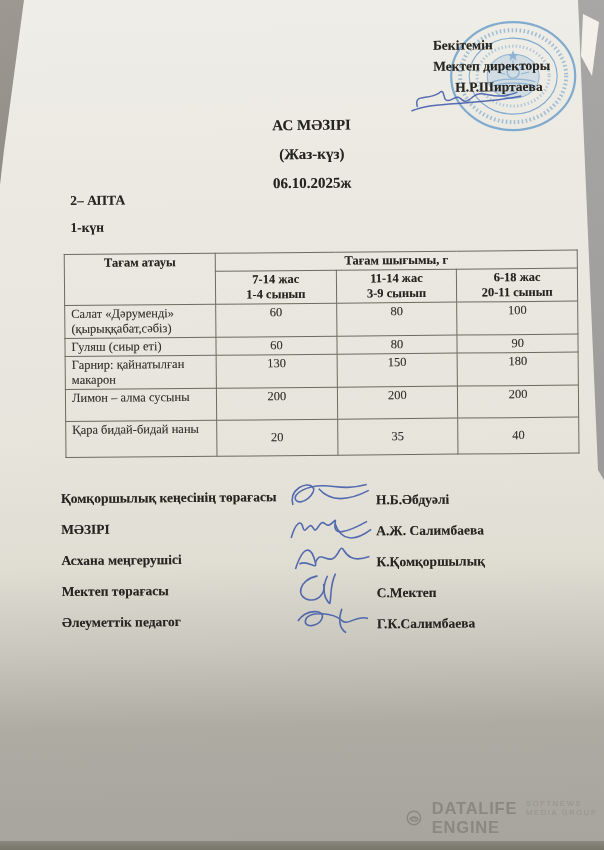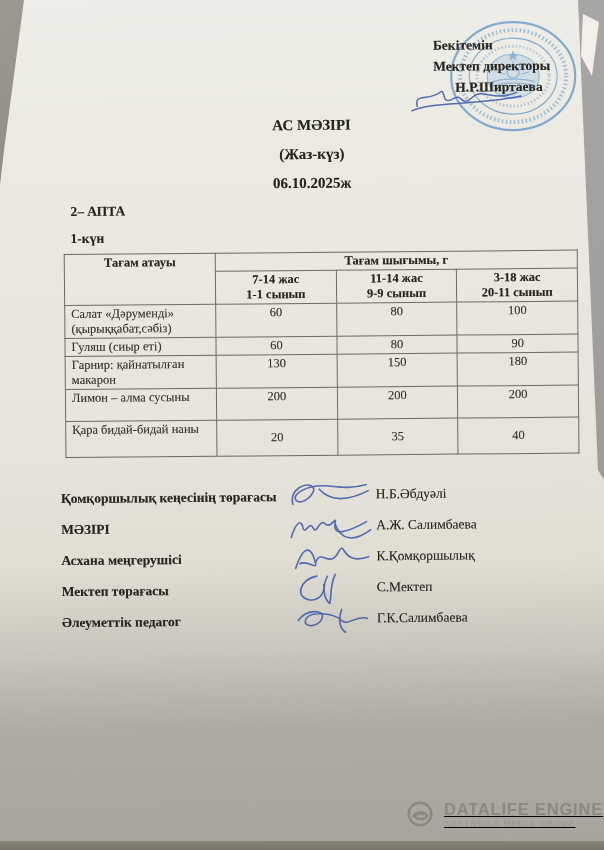--- a/index.html
+++ b/index.html
@@ -26,45 +26,45 @@
   
   .stamp{position:absolute;left:449px;top:20px;}
   .approval{position:absolute;left:436px;top:36px;width:160px;
     font-size:13.5px;font-weight:bold;line-height:21px;color:#26241f;}
   .approval .l3{margin-left:22px;}
   .director-sig{position:absolute;left:412px;top:80px;}
 
   
   .titleblock{position:absolute;left:0;top:111px;width:628px;text-align:center;
     font-weight:bold;font-size:15px;line-height:29px;color:#26241f;}
-  .period{position:absolute;left:72px;top:196px;font-weight:bold;font-size:13.5px;
+  .period{position:absolute;left:72px;top:185px;font-weight:bold;font-size:13.5px;
     line-height:27px;color:#26241f;}
 
   
   table.menu{position:absolute;left:65px;top:252px;width:514px;border-collapse:collapse;table-layout:fixed;}
   table.menu th, table.menu td{border:1px solid #6e6b60;font-size:12.5px;color:#35332d;
     padding:1px 6px;vertical-align:top;overflow:hidden;}
   table.menu th{font-weight:bold;text-align:center;vertical-align:top;color:#26241f;}
   .c-dish{width:138px;} .c-age{width:125px;}
   .num{text-align:center;}
   .hr1{height:18px;} .hr2{height:32px;}
   .r-tall{height:32px;} .r-short{height:16px;} .r-last{height:36px;}
   .r-last td.num{vertical-align:middle;}
 
   
   .sigs{position:absolute;left:60px;top:483px;width:500px;}
   .sig-row{position:relative;height:31px;}
   .sig-role{position:absolute;left:0;top:6px;font-weight:bold;font-size:13.5px;color:#26241f;white-space:nowrap;}
-  .sig-name{position:absolute;left:315px;top:4px;font-weight:normal;font-size:13.5px;color:#26241f;white-space:nowrap;}
+  .sig-name{position:absolute;left:315px;top:10px;font-weight:bold;font-size:13.5px;color:#26241f;white-space:nowrap;}
   .sig-scribble{position:absolute;left:222px;top:-6px;}
 
   
   .watermark{position:absolute;left:405px;top:799px;display:flex;align-items:center;gap:9px;
     font-family:"Liberation Sans", sans-serif;}
-  .wm-text{display:flex;flex-direction:column;text-decoration:underline;}
+  .wm-text{display:flex;flex-direction:row;}
   .wm-title{font-size:16.5px;font-weight:bold;letter-spacing:.8px;color:#8b8880;line-height:19px;}
   .wm-sub{font-size:7.5px;letter-spacing:1.7px;color:#96938b;}
   svg{display:block;}
 </style>
 </head>
 <body>
 
 <div class="photo">
   <div class="bg-left"></div>
   <div class="bg-topright"></div>
@@ -113,28 +113,28 @@
 
     <table class="menu">
       <tbody>
           <tr class="hr1">
         <th class="c-dish" rowspan="2">Тағам атауы</th>
         <th colspan="3">Тағам шығымы, г</th>
       </tr>
       <tr class="hr2">
         <th class="c-age">
           <div>7-14 жас</div>
-          <div>1-1 сынып</div>
+          <div>1-4 сынып</div>
         </th>
         <th class="c-age">
           <div>11-14 жас</div>
-          <div>9-9 сынып</div>
+          <div>3-9 сынып</div>
         </th>
         <th class="c-age">
-          <div>3-18 жас</div>
+          <div>6-18 жас</div>
           <div>20-11 сынып</div>
         </th>
       </tr>
       <tr class="r-tall">
         <td>Салат «Дәруменді» (қырыққабат,сәбіз)</td>
         <td class="num">60</td>
         <td class="num">80</td>
         <td class="num">100</td>
       </tr>
       <tr class="r-short">

